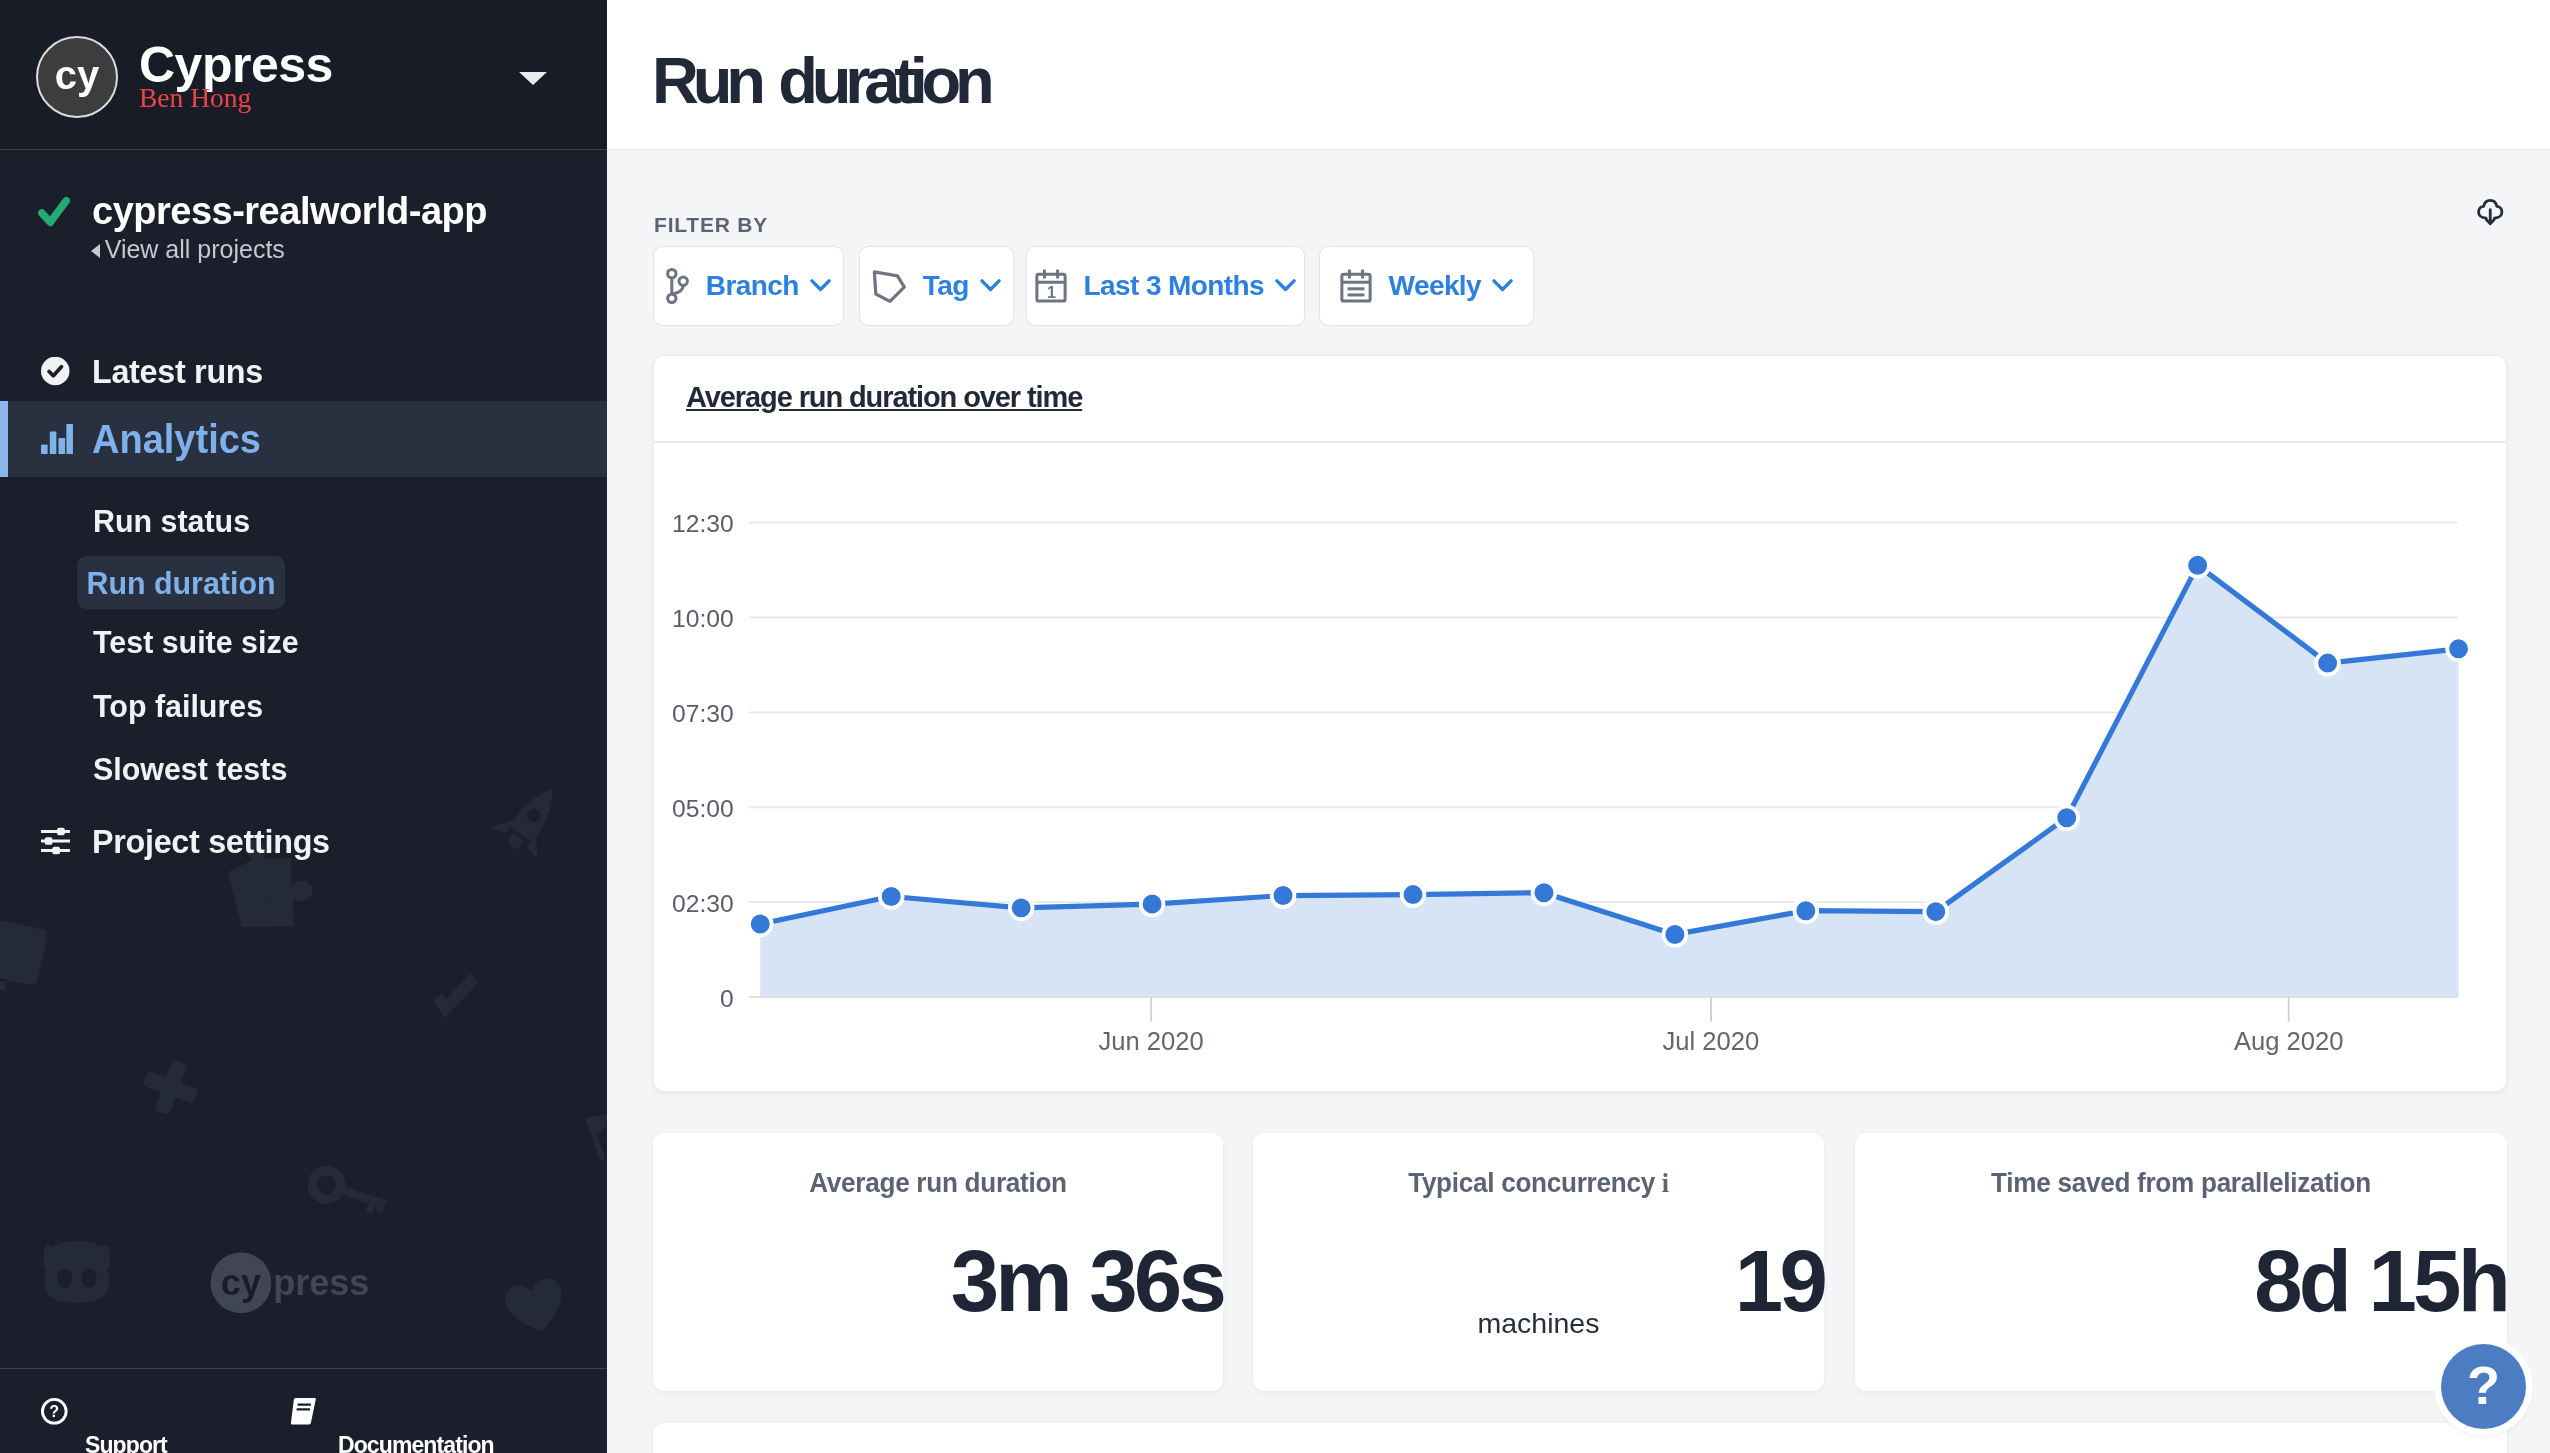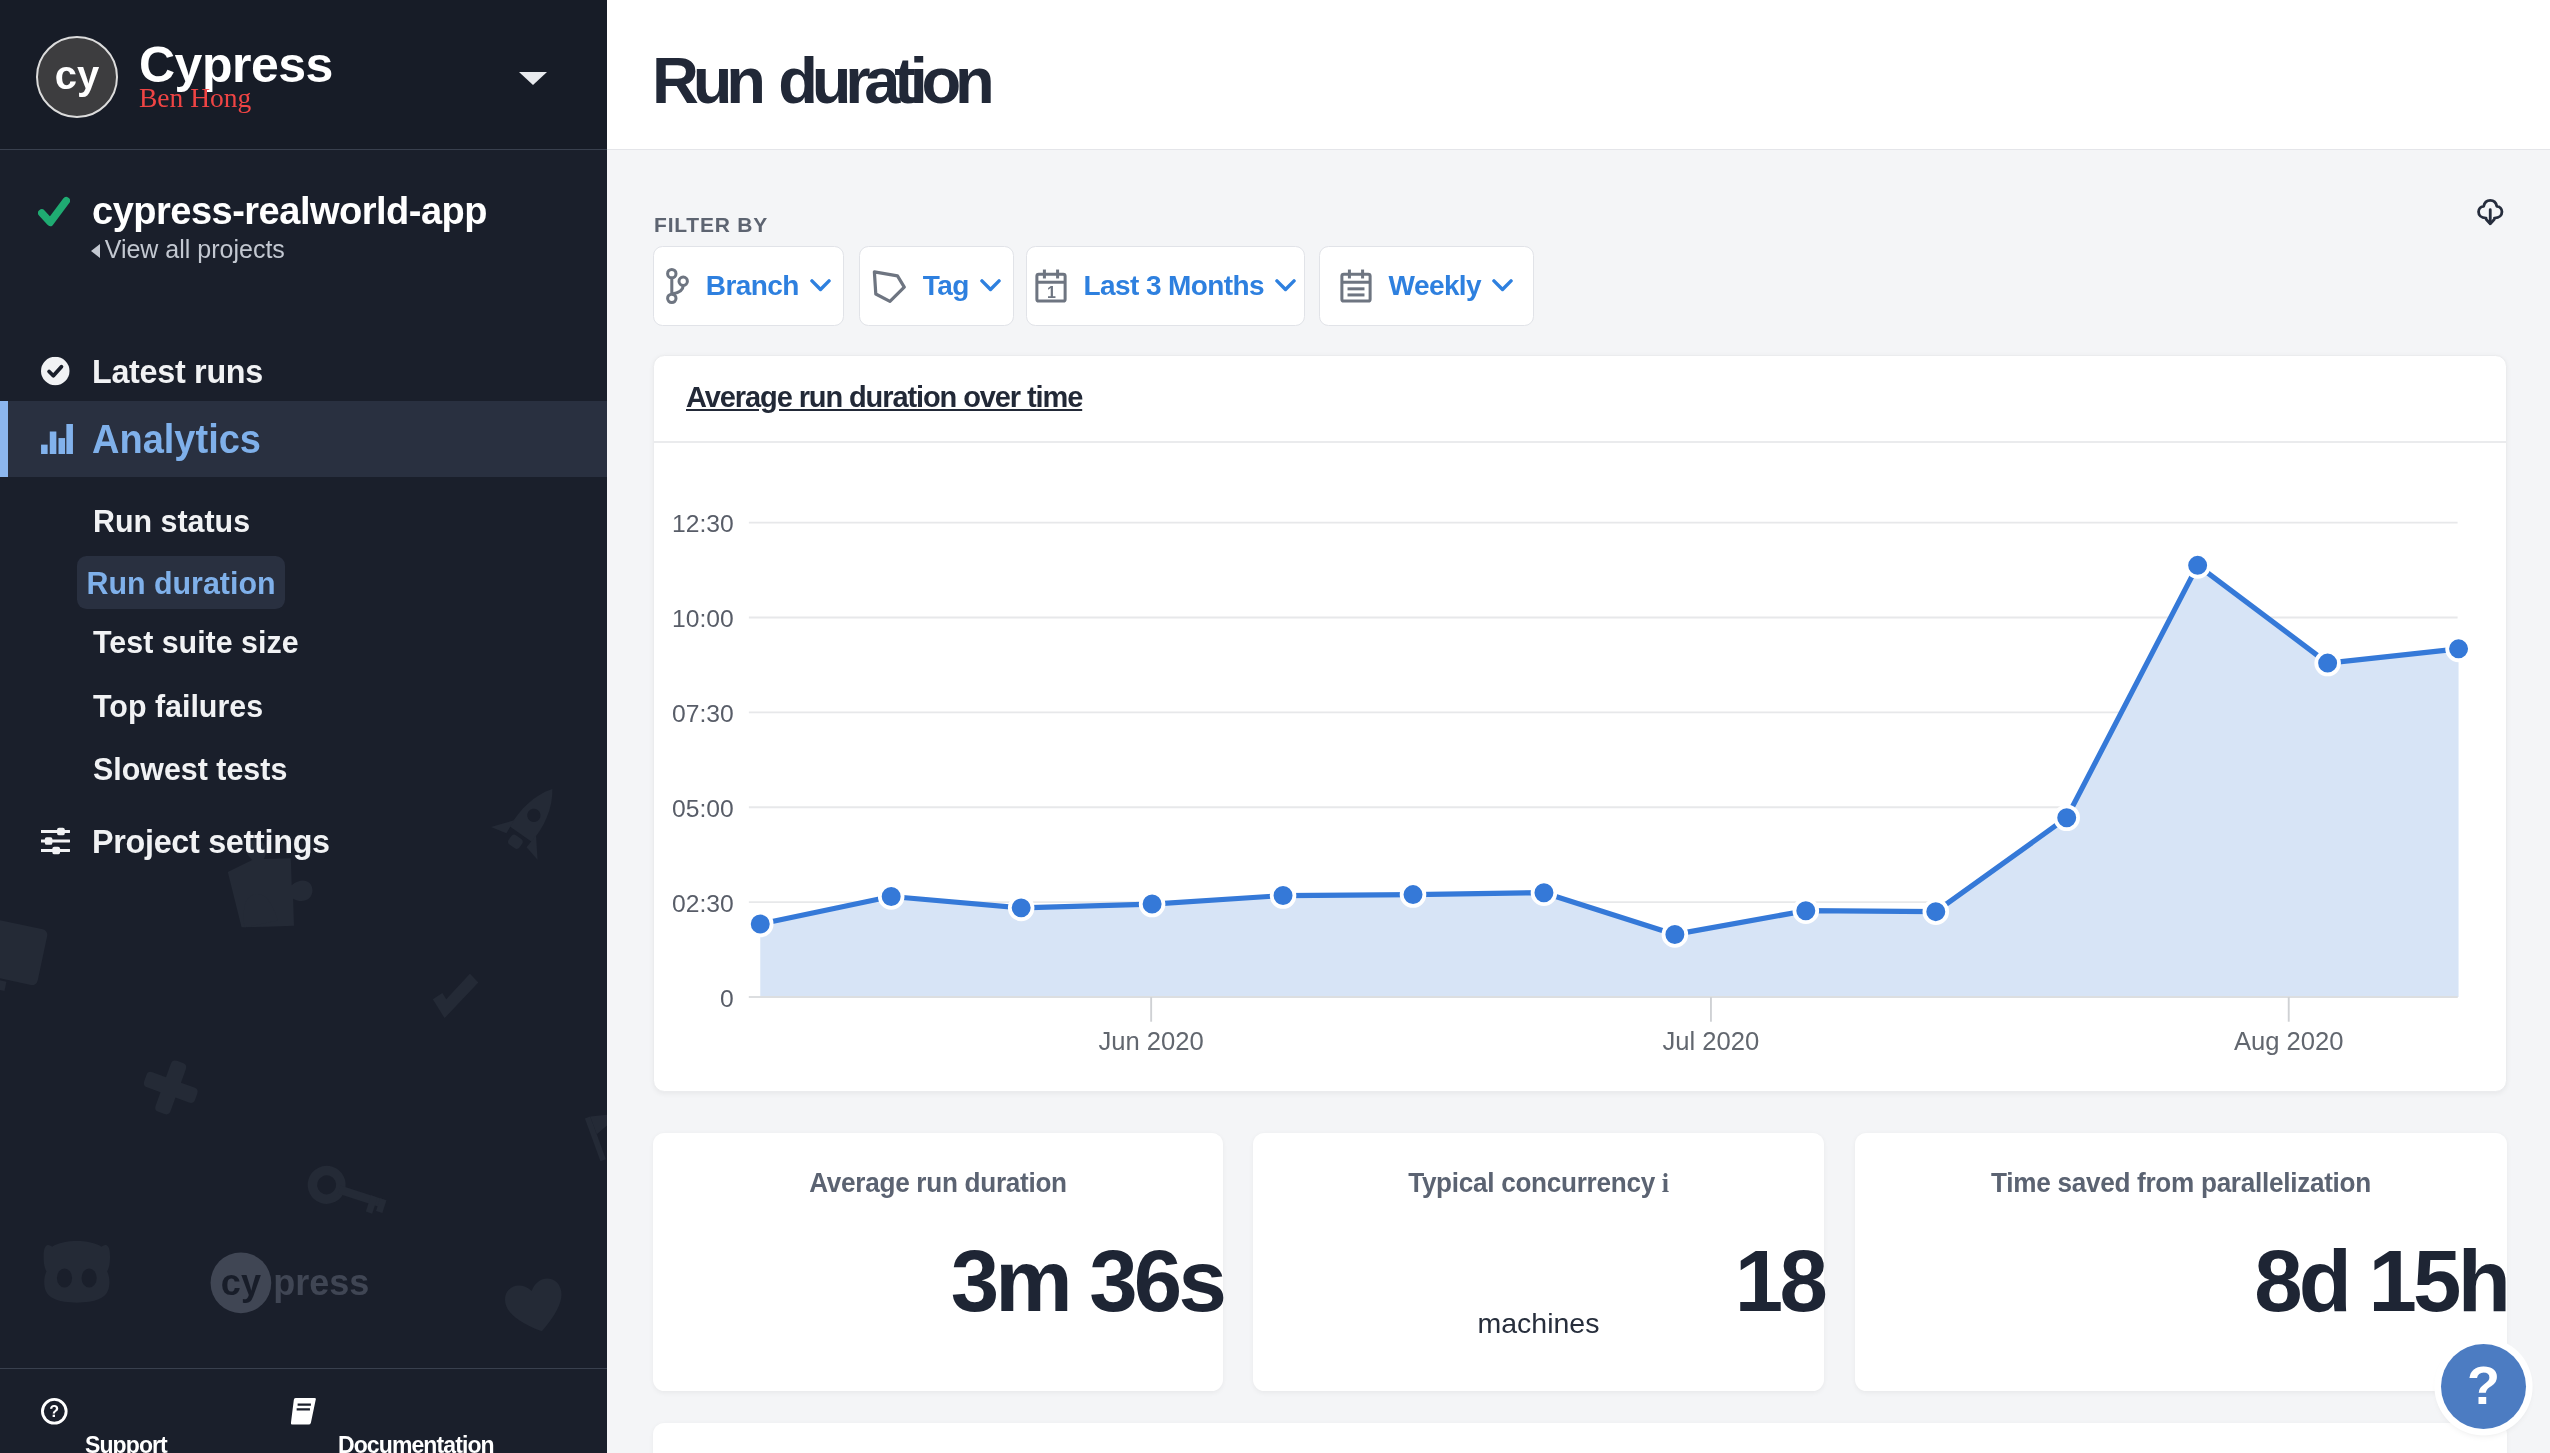--- a/index.html
+++ b/index.html
@@ -307,21 +307,21 @@
       <circle cx="1902" cy="218" r="12" fill="#3579d8" stroke="#ffffff" stroke-width="4"></circle>
     </svg>
   </div>
 
   <div class="card stat-card" style="left:46px; width:570px;">
     <div class="stat-title">Average run duration</div>
     <div class="stat-num">3m 36s</div>
   </div>
   <div class="card stat-card" style="left:646px; width:571px;">
     <div class="stat-title">Typical concurrency <span style="font-family:'Liberation Serif',serif; font-weight:bold;">i</span></div>
-    <div class="stat-num">18</div>
+    <div class="stat-num">19</div>
     <div class="stat-sub">machines</div>
   </div>
   <div class="card stat-card" style="left:1248px; width:652px;">
     <div class="stat-title">Time saved from parallelization</div>
     <div class="stat-num">8d 15h</div>
   </div>
 
   <div class="card bottom-card"></div>
 </div>
 

